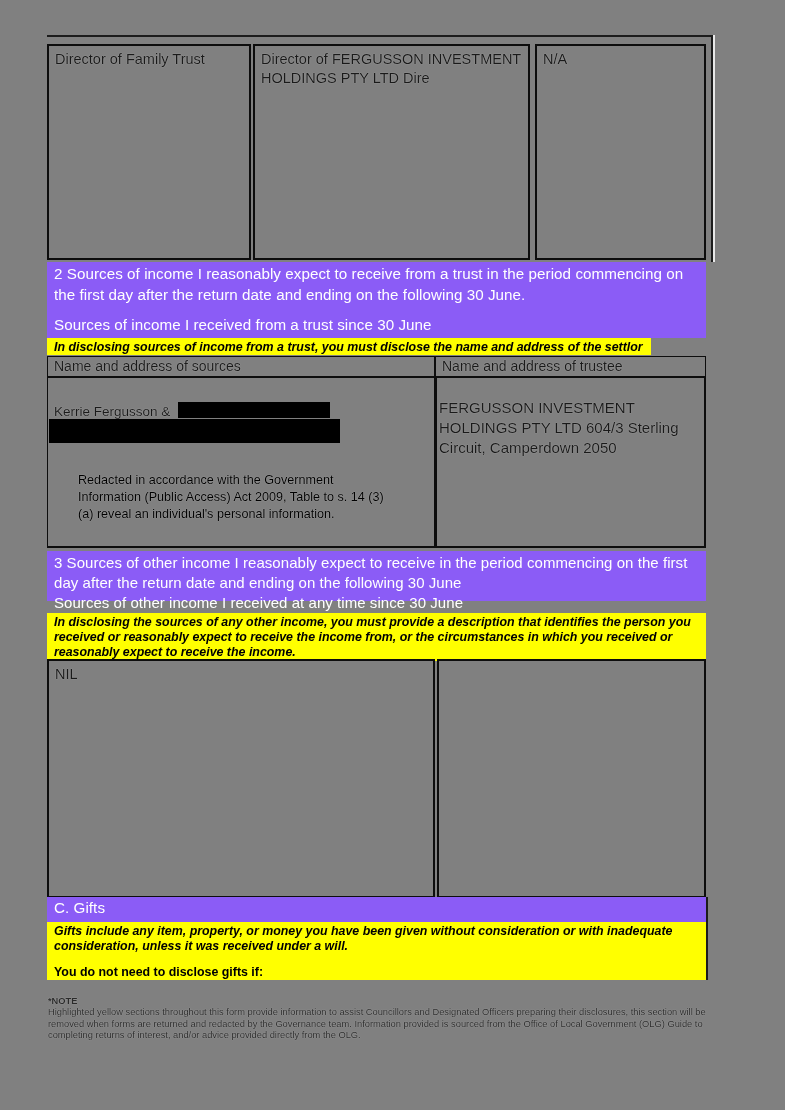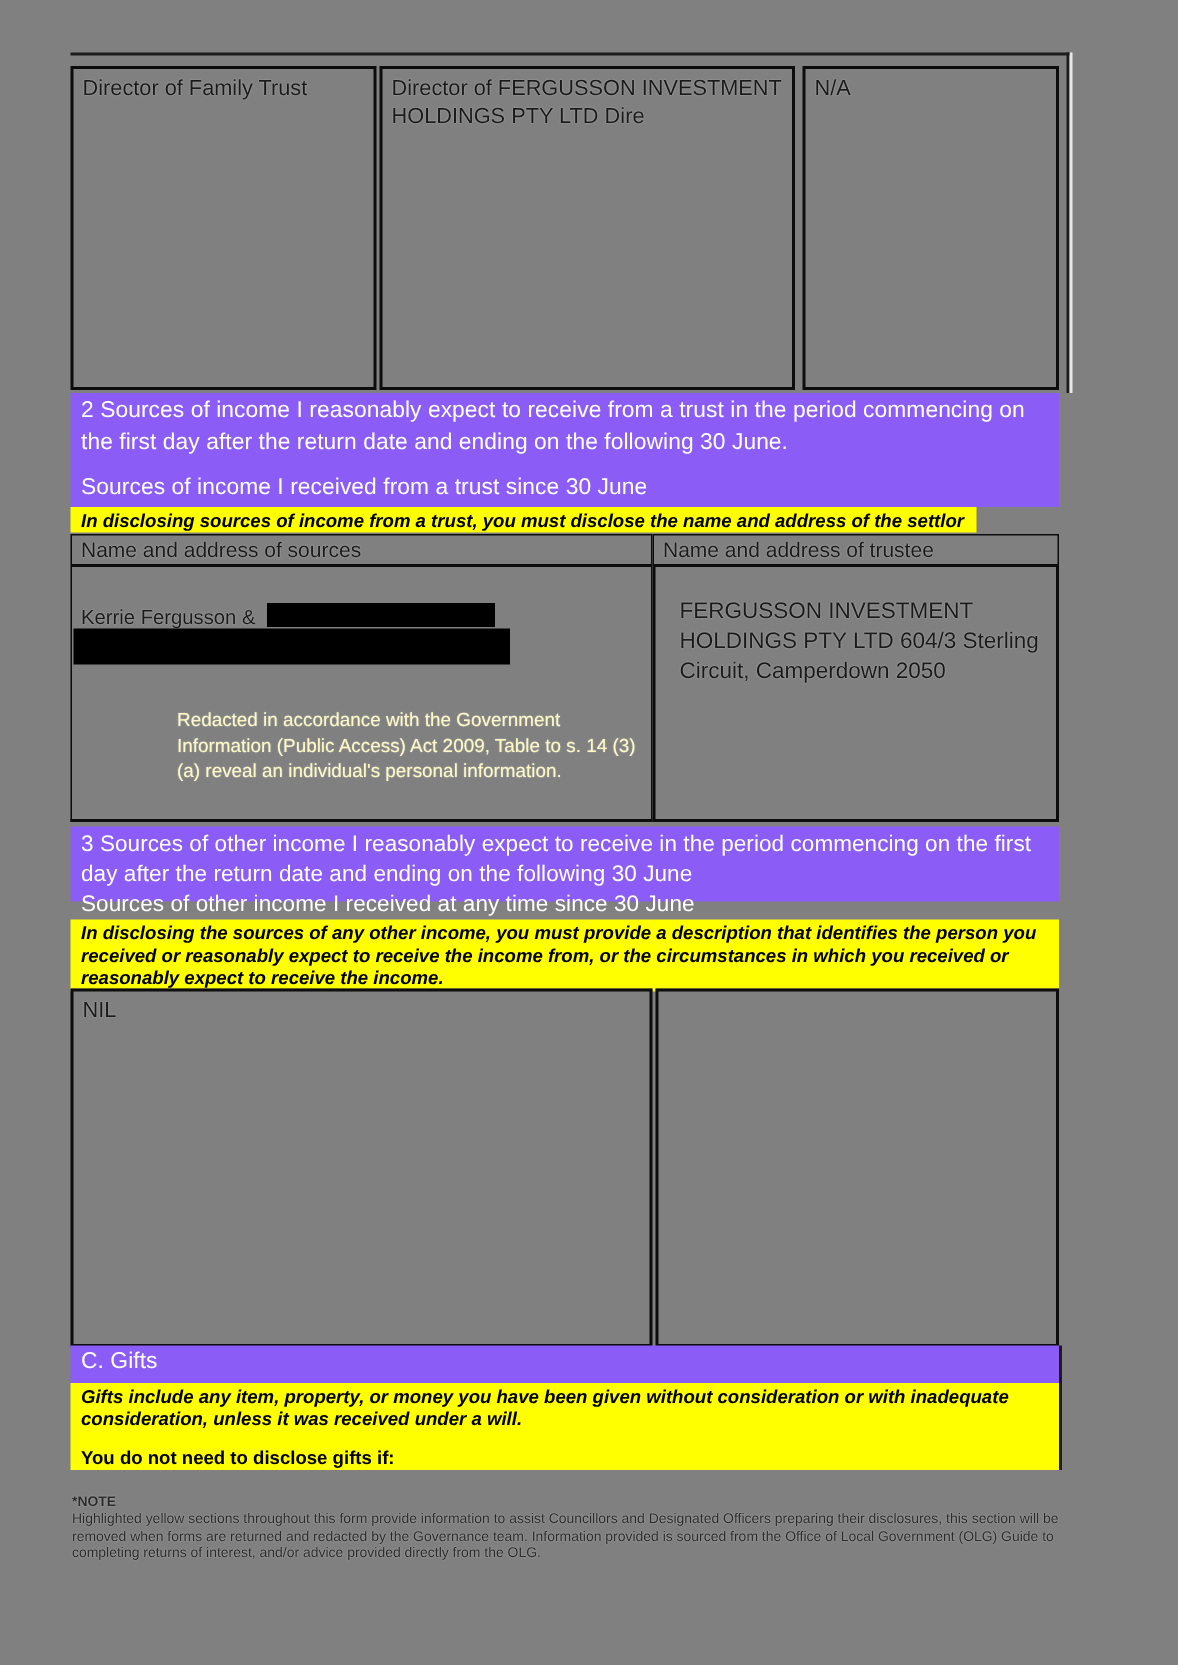--- a/index.html
+++ b/index.html
@@ -79,23 +79,22 @@
     font-size: 9.3px;
     line-height: 11.4px;
     color: #2a2a2a;
     text-shadow: 0 0 1px rgba(255,255,255,0.5);
   }
 
   .redactnote {
     position: absolute;
     font-size: 12.6px;
     line-height: 17px;
-    color: #fef9c3;
+    color: #000000;
     text-shadow: 0 0 1px rgba(255,255,255,0.55);
-    margin-left: 40px;
   }
 
   .celltext { white-space: pre-wrap; }
 </style>
 </head>
 <body>
 
 <div class="page">
 
   <div class="cell" style="left:47px; top:44px; width:204px; height:216px;">
@@ -135,21 +134,21 @@
     <div style="font-size:14px;line-height:17px;">Name and address of trustee</div>
   </div>
   <div class="redaction" style="left:178px; top:402px; width:152px; height:16px;"></div>
   <div class="redaction" style="left:49px; top:419px; width:291px; height:24px;"></div>
 
   <div class="redactnote" style="left:78px; top:472px; width:320px;">
     <span>Redacted in accordance with the Government Information (Public Access) Act 2009, Table to s. 14 (3) (a) reveal an individual's personal information.</span>
   </div>
 
   <div class="cell" style="left:435px; top:378px; width:271px; height:170px; border-width:0px 2px 2px 2px;">
-    <div class="celltext" style="position:absolute; left:16px; top:20px; width:256px; font-size:15px; line-height:20px;">FERGUSSON INVESTMENT HOLDINGS PTY LTD 604/3 Sterling Circuit, Camperdown 2050</div>
+    <div class="celltext" style="position:absolute; left:2px; top:20px; width:256px; font-size:15px; line-height:20px;">FERGUSSON INVESTMENT HOLDINGS PTY LTD 604/3 Sterling Circuit, Camperdown 2050</div>
   </div>
 
   <div class="blackbar small" style="left:47px; top:551px; width:659px; height:50px;">
     <div>3 Sources of other income I reasonably expect to receive in the period commencing on the first day after the return date and ending on the following 30 June</div>
     <div>Sources of other income I received at any time since 30 June</div>
   </div>
 
   <div class="yellowbar" style="left:47px; top:613px; width:659px; height:48px;">
     <span>In disclosing the sources of any other income, you must provide a description that identifies the person you received or reasonably expect to receive the income from, or the circumstances in which you received or reasonably expect to receive the income.</span>
   </div>

